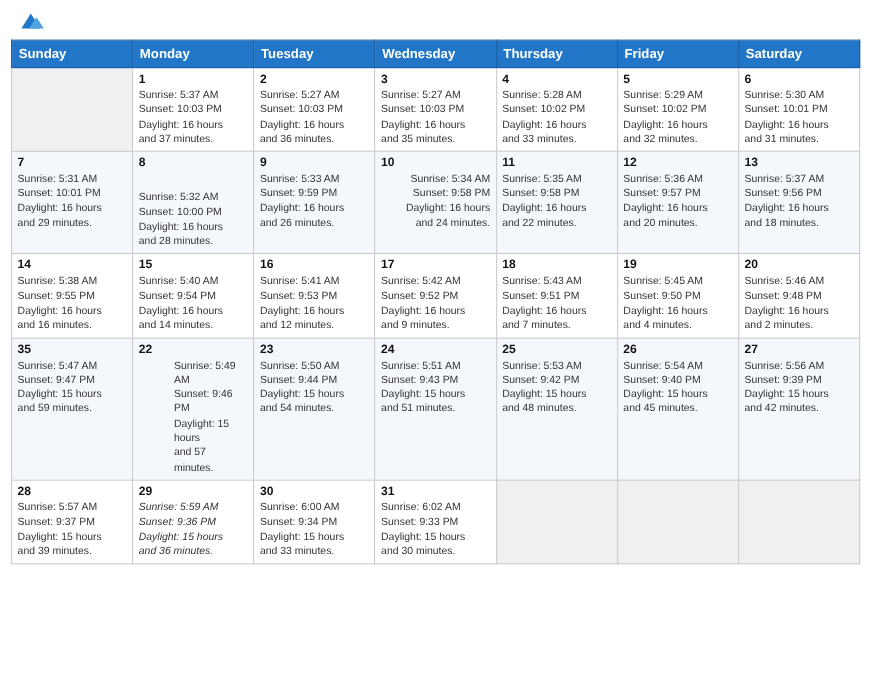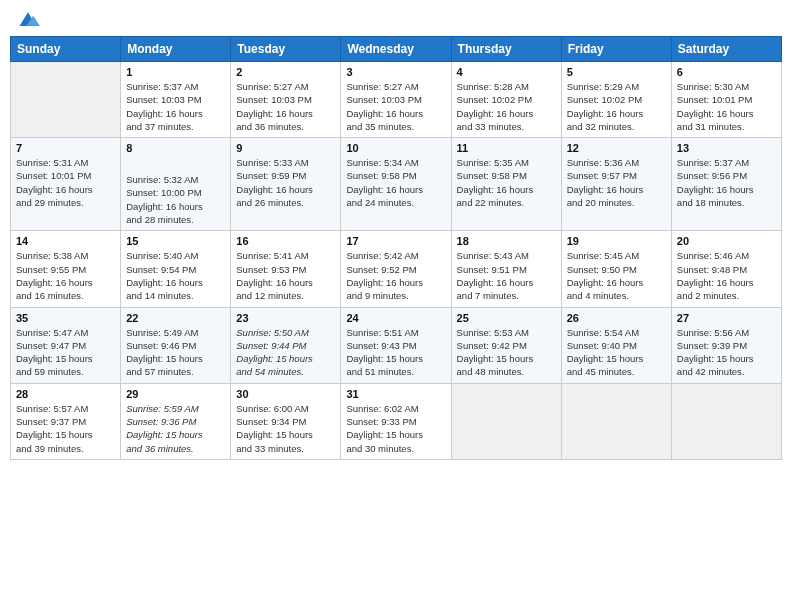--- a/index.html
+++ b/index.html
@@ -197,21 +197,21 @@
         </td>
         <td>
           <div class="day-number">9</div>
           <div class="day-info" style="white-space: pre-line;">Sunrise: 5:33 AM
 Sunset: 9:59 PM
 Daylight: 16 hours
 and 26 minutes.</div>
         </td>
         <td>
           <div class="day-number">10</div>
-          <div class="day-info" style="white-space: pre-line;">Sunrise: 5:34 AM
+          <div class="day-info" style="white-space: pre-line; text-align: right;">Sunrise: 5:34 AM
 Sunset: 9:58 PM
 Daylight: 16 hours
 and 24 minutes.</div>
         </td>
         <td>
           <div class="day-number">11</div>
           <div class="day-info" style="white-space: pre-line;">Sunrise: 5:35 AM
 Sunset: 9:58 PM
 Daylight: 16 hours
 and 22 minutes.</div>
@@ -285,28 +285,28 @@
       <tr>
         <td>
           <div class="day-number">35</div>
           <div class="day-info" style="white-space: pre-line;">Sunrise: 5:47 AM
 Sunset: 9:47 PM
 Daylight: 15 hours
 and 59 minutes.</div>
         </td>
         <td>
           <div class="day-number">22</div>
-          <div class="day-info" style="white-space: pre-line;">Sunrise: 5:49 AM
+          <div class="day-info" style="white-space: pre-line; margin-left: 32px;">Sunrise: 5:49 AM
 Sunset: 9:46 PM
 Daylight: 15 hours
 and 57 minutes.</div>
         </td>
         <td>
           <div class="day-number">23</div>
-          <div class="day-info" style="white-space: pre-line; font-style: italic;">Sunrise: 5:50 AM
+          <div class="day-info" style="white-space: pre-line;">Sunrise: 5:50 AM
 Sunset: 9:44 PM
 Daylight: 15 hours
 and 54 minutes.</div>
         </td>
         <td>
           <div class="day-number">24</div>
           <div class="day-info" style="white-space: pre-line;">Sunrise: 5:51 AM
 Sunset: 9:43 PM
 Daylight: 15 hours
 and 51 minutes.</div>

